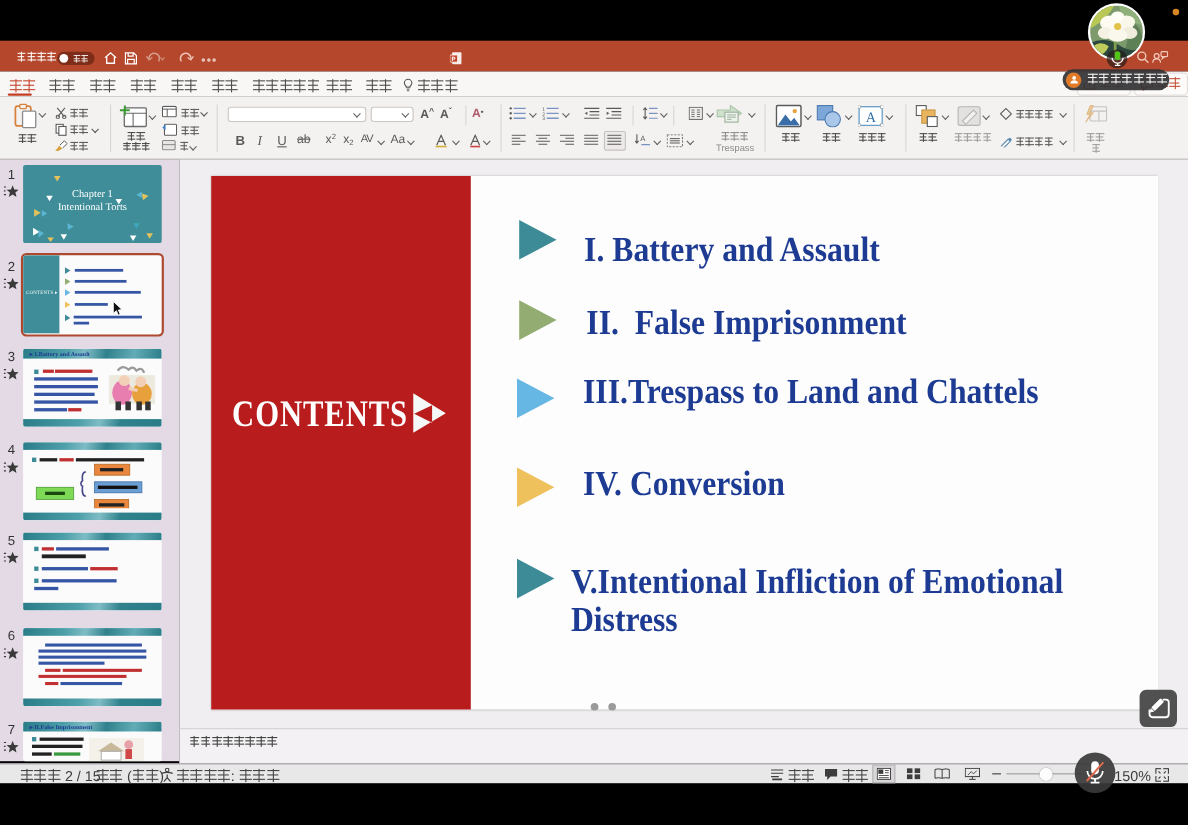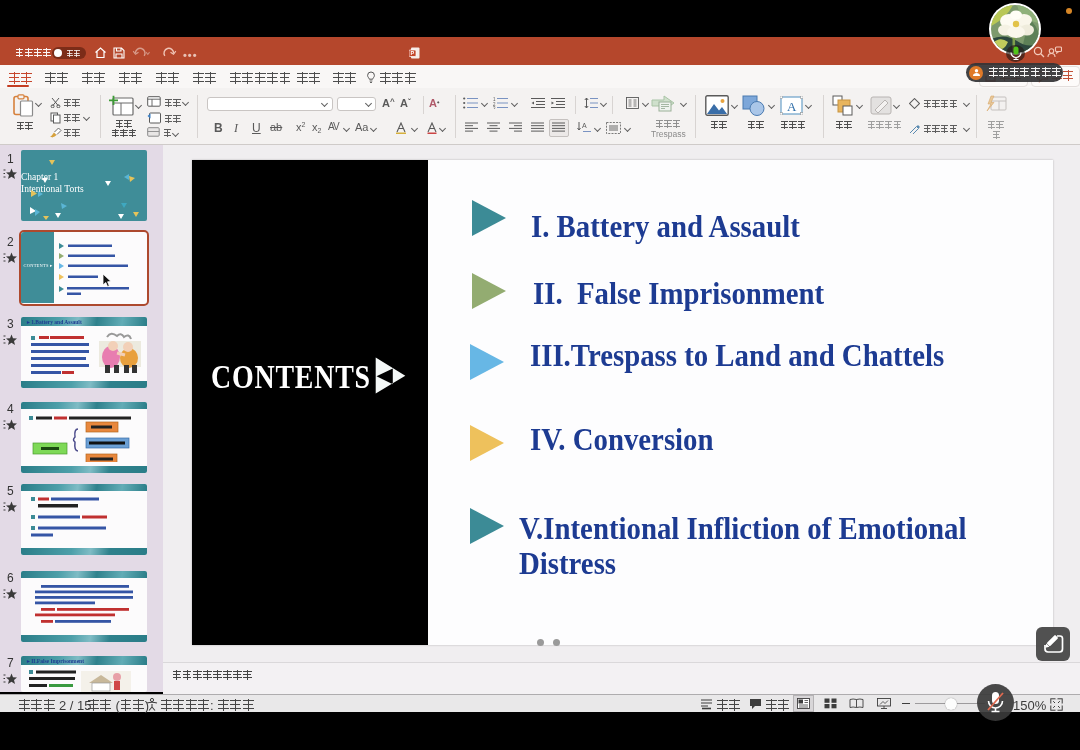--- a/index.html
+++ b/index.html
@@ -11,21 +11,21 @@
 #tabs{position:absolute;left:0;top:65px;width:1080px;height:23px;background:#f9f7f6}
 .tab{position:absolute;top:6px;font-size:13px;font-weight:700;color:#444;letter-spacing:0}
 #ribbon{position:absolute;left:0;top:88px;width:1080px;height:57px;background:#f4f2f1;border-bottom:1px solid #cfcbc9;box-sizing:border-box}
 .rdiv{position:absolute;top:7px;width:1px;height:43px;background:#d8d4d2}
 .rlab{position:absolute;font-size:9px;color:#555;white-space:nowrap}
 #panel{position:absolute;left:0;top:145px;width:163px;height:547px;background:#e3dae6}
 #editor{position:absolute;left:163px;top:145px;width:917px;height:517px;background:#f0eef0}
 #notes{position:absolute;left:163px;top:662px;width:917px;height:32px;background:#f3f1f3;border-top:1px solid #dad8da;box-sizing:border-box}
 #sbar{position:absolute;left:0;top:694px;width:1080px;height:18px;background:#e9e8e9;border-top:1px solid #aeacae;box-sizing:border-box;font-size:13px;color:#3d3d3d}
 #slide{position:absolute;left:29px;top:15px;width:861px;height:485px;background:#fdfdfe;box-shadow:0 0 2px rgba(0,0,0,.25)}
-#side{position:absolute;left:0;top:0;width:236px;height:485px;background:#000000}
+#side{position:absolute;left:0;top:0;width:236px;height:485px;background:#b91c1c}
 .itm{position:absolute;font-family:"Liberation Serif",serif;font-weight:700;color:#1d3b92;font-size:32px;line-height:35px;white-space:nowrap;transform:scaleX(.9);transform-origin:0 0}
 .tri{position:absolute;width:0;height:0;border-top:18.5px solid transparent;border-bottom:18.5px solid transparent}
 .thumb{position:absolute;left:21px;width:126px;background:#fcfbfc;border-radius:2px;overflow:hidden}
 .tnum{position:absolute;left:7px;font-size:12px;color:#333}
 .tstar{position:absolute;left:3px;width:14px;height:12px}
 </style></head>
 <body>
 <div id="scr">
 <div id="tbar">
   <div class="abs" style="left:15px;top:10px;font-size:9.5px;color:#fff;font-weight:700"><i class="c"></i><i class="c"></i><i class="c"></i><i class="c"></i></div>
@@ -299,21 +299,21 @@
   <div class="rlab" style="left:987px;top:32px;color:#9a9a9a"><i class="c"></i><i class="c"></i></div>
   <div class="rlab" style="left:992px;top:42px;color:#9a9a9a"><i class="c"></i></div>
 </div>
 <div id="panel">
   <div class="tnum" style="top:7px">1</div>
   <svg class="tstar" style="top:23px" viewBox="0 0 14 12">
         <path d="M8.5 0.5 L10 4.2 L14 4.5 L11 7 L12 11 L8.5 8.8 L5 11 L6 7 L3 4.5 L7 4.2 Z" fill="#3a3a3a"></path>
         <path d="M0.5 2 H2.5 M0.5 5.5 H2 M0.5 9 H2.5" stroke="#3a3a3a" stroke-width="1.1"></path>
       </svg>
   <div class="thumb" style="top:5px;height:71px;background:#3f8d98">
-    <div class="abs" style="left:0;top:21px;width:126px;font-family:'Liberation Serif',serif;color:#fff;font-size:9.5px;line-height:12px">Chapter 1<br>Intentional Torts</div>
+    <div class="abs" style="left:0;top:21px;width:126px;text-align:center;font-family:'Liberation Serif',serif;color:#fff;font-size:9.5px;line-height:12px">Chapter 1<br>Intentional Torts</div>
     <svg class="abs" style="left:0;top:0" width="126" height="71">
       <polygon points="28,10 34,10 31,15" fill="#e5c35a"></polygon>
           <polygon points="21,28 27,28 24,33" fill="#fff"></polygon>
           <polygon points="10,40 10,47 16,43.5" fill="#e5c35a"></polygon>
           <polygon points="17,41 17,47 22,44" fill="#5ab5d5"></polygon>
           <polygon points="9,57 15,61 9,64" fill="#fff"></polygon>
           <polygon points="14,59 19,62 14,66" fill="#5ab5d5"></polygon>
           <polygon points="22,66 28,66 25,70" fill="#e5c35a"></polygon>
           <polygon points="34,63 40,63 37,68" fill="#fff"></polygon>
           <polygon points="40,53 46,56 41,59" fill="#5ab5d5"></polygon>

